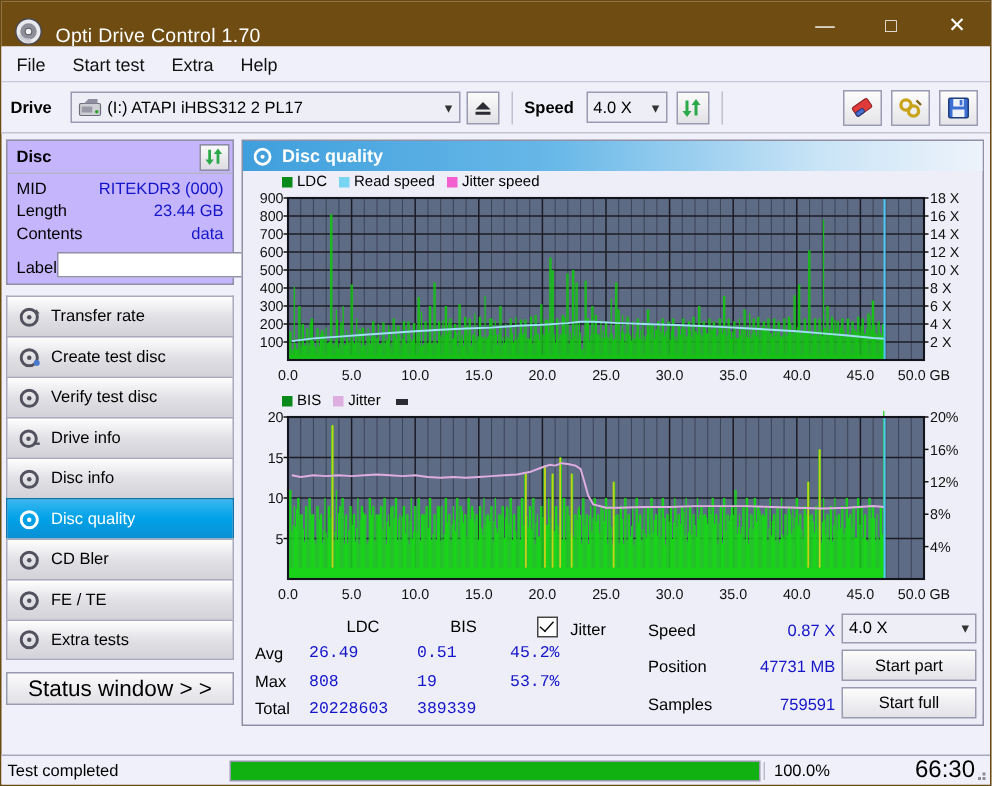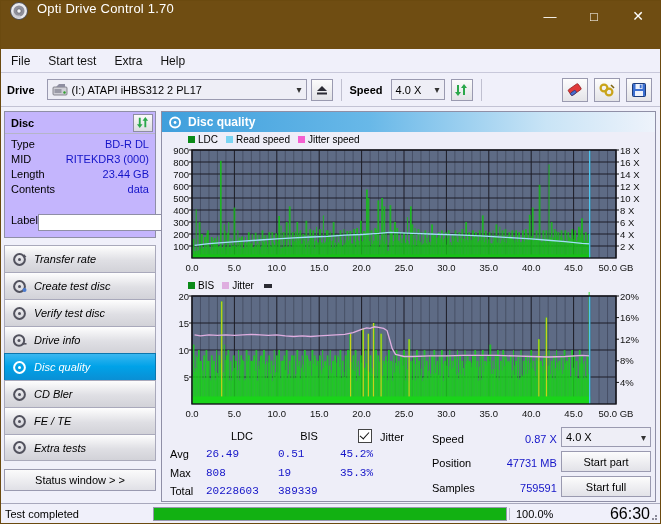--- a/index.html
+++ b/index.html
@@ -6,21 +6,21 @@
   body{
     width:661px;height:524px;overflow:hidden;
     font-family:"Liberation Sans",sans-serif;
     font-size:11px;
     background:#eeeef8;
     -webkit-font-smoothing:antialiased;
   }
   .app{position:relative;width:661px;height:524px;background:#f0f0fa;border:1px solid #6b4a0f;box-sizing:border-box;}
 
   
-  .titlebar{height:48px;background:#6f4d12;display:flex;align-items:flex-start;padding-left:8px;box-sizing:border-box;}
+  .titlebar{height:30px;background:#6f4d12;display:flex;align-items:flex-end;padding-left:8px;box-sizing:border-box;}
   .titlebar .tb-icon{width:20px;height:20px;margin-right:8px;position:relative;flex:none;}
   .titlebar .tb-title{color:#ffffff;font-size:13px;letter-spacing:.2px;white-space:nowrap;}
   .wincontrols{margin-left:auto;display:flex;height:30px;}
   .wincontrols div{width:44px;height:30px;display:flex;align-items:center;justify-content:center;color:#fff;font-size:13px;}
   .wincontrols div.close{font-size:14px;}
 
   
   .menubar{height:24px;background:#f0f0fa;display:flex;align-items:center;padding-left:10px;border-bottom:1px solid #c8c8da;box-sizing:border-box;}
   .menubar span{margin-right:18px;font-size:12px;color:#111;}
 
@@ -49,43 +49,43 @@
   .sidebar{width:158px;flex:none;padding:0;box-sizing:border-box;}
 
   .disc-panel{border:1px solid #8f8fa6;margin:4px 3px 0 3px;background:#c4b5fd;}
   .disc-head{display:flex;align-items:center;height:22px;border-bottom:1px solid #b5b5c8;padding-left:6px;box-sizing:border-box;}
   .disc-head .t{font-weight:bold;font-size:11px;}
   .sync-btn{margin-left:auto;margin-right:2px;width:20px;height:18px;border:1px solid #8d8da2;background:linear-gradient(#fafafa,#dcdce2);display:flex;align-items:center;justify-content:center;box-sizing:border-box;}
   .disc-rows{padding:2px 6px 4px 6px;}
   .drow{display:flex;justify-content:space-between;align-items:center;height:15px;font-size:11px;}
   .drow .k{color:#000;}
   .drow .v{color:#1414c8;}
-  .labelrow{display:flex;align-items:flex-start;margin-top:18px;}
+  .labelrow{display:flex;align-items:flex-end;margin-top:3px;}
   .labelrow .k{width:36px;font-size:11px;}
   .label-input{flex:1;height:17px;border:1px solid #8f8fa6;background:#ffffff;box-sizing:border-box;}
   .cd-btn{width:20px;height:19px;margin-left:3px;border:1px solid #8d8da2;background:linear-gradient(#fafafa,#dcdce2);display:flex;align-items:center;justify-content:center;box-sizing:border-box;}
 
-  .navlist{margin:7px 3px 0 3px;font-style:italic;}
+  .navlist{margin:7px 3px 0 3px;}
   .navitem{
     height:27px;display:flex;align-items:center;padding-left:7px;box-sizing:border-box;
     border:1px solid #a9a9bb;border-bottom:none;
     background:linear-gradient(#fefefe,#dfdfe4 55%,#d2d2d8);
     font-size:11px;color:#000;
   }
   .navitem:last-child{border-bottom:1px solid #a9a9bb;}
   .navitem.sel{
     background:linear-gradient(#3ab7f0,#00a2e8 48%,#0a8fd4);
     color:#ffffff;border-color:#0b76ad;
   }
   .nav-ico{width:16px;height:14px;margin-right:6px;flex:none;display:flex;align-items:center;justify-content:center;}
 
   .status-btn{
     margin:8px 3px 0 3px;height:22px;border:1px solid #9a9ab0;
     background:linear-gradient(#fbfbfb,#e0e0e6);
-    display:flex;align-items:center;justify-content:center;font-size:11px;box-sizing:border-box;
+    display:flex;align-items:center;justify-content:center;font-size:15px;box-sizing:border-box;
   }
 
   
   .content{flex:1;margin:4px 4px 0 2px;border:1px solid #8f8fa6;background:#eeeef8;display:flex;flex-direction:column;box-sizing:border-box;}
   .content-head{
     height:20px;display:flex;align-items:center;padding-left:6px;box-sizing:border-box;
     background:linear-gradient(90deg,#3f9fdc 0%,#68b8e8 42%,#c9e4f6 78%,#eef3fb 100%);
     color:#fff;font-weight:bold;font-size:12px;
   }
   .content-head .ch-ico{width:14px;height:14px;margin-right:6px;display:flex;align-items:center;justify-content:center;}
@@ -223,24 +223,20 @@
           <div class="t">Disc</div>
           <div class="sync-btn">
             <svg width="14" height="13" viewBox="0 0 15 14">
               <path d="M3 2 v7 l-2 0 l3 4 l3 -4 l-2 0 v-7 z" fill="#2aa84a"></path>
               <path d="M11 12 v-7 l2 0 l-3 -4 l-3 4 l2 0 v7 z" fill="#2aa84a"></path>
             </svg>
           </div>
         </div>
         <div class="disc-rows">
           <div class="drow">
-            <span class="k">Type</span>
-            <span class="v">BD-R DL</span>
-          </div>
-          <div class="drow">
             <span class="k">MID</span>
             <span class="v">RITEKDR3 (000)</span>
           </div>
           <div class="drow">
             <span class="k">Length</span>
             <span class="v">23.44 GB</span>
           </div>
           <div class="drow">
             <span class="k">Contents</span>
             <span class="v">data</span>
@@ -291,20 +287,29 @@
         </div>
         <div class="navitem">
           <span class="nav-ico">
             <svg width="14" height="13" viewBox="0 0 14 13">
                 <circle cx="6" cy="6.5" r="5.2" fill="none" stroke="#52525e" stroke-width="2"></circle>
                 <circle cx="6" cy="6.5" r="1.5" fill="#52525e"></circle>
                 <rect x="9.5" y="9" width="4" height="1.6" fill="#52525e"></rect>
               </svg>
           </span>
           <span>Drive info</span>
+        </div>
+        <div class="navitem">
+          <span class="nav-ico">
+            <svg width="14" height="13" viewBox="0 0 14 13">
+                <circle cx="6.5" cy="6.5" r="5.4" fill="none" stroke="#52525e" stroke-width="2"></circle>
+                <circle cx="6.5" cy="6.5" r="1.5" fill="#52525e"></circle>
+              </svg>
+          </span>
+          <span>Disc info</span>
         </div>
         <div class="navitem sel">
           <span class="nav-ico">
             <svg width="14" height="13" viewBox="0 0 14 13">
                 <circle cx="6.5" cy="6.5" r="5.4" fill="none" stroke="#ffffff" stroke-width="2"></circle>
                 <circle cx="6.5" cy="6.5" r="1.5" fill="#ffffff"></circle>
               </svg>
           </span>
           <span>Disc quality</span>
         </div>
@@ -1667,21 +1672,21 @@
           <tr>
             <td style="padding-left:8px">Avg</td>
             <td class="num">26.49</td>
             <td class="num">0.51</td>
             <td class="num">45.2%</td>
           </tr>
           <tr>
             <td style="padding-left:8px">Max</td>
             <td class="num">808</td>
             <td class="num">19</td>
-            <td class="num">35.3%</td>
+            <td class="num">53.7%</td>
           </tr>
           <tr>
             <td style="padding-left:8px">Total</td>
             <td class="num">20228603</td>
             <td class="num">389339</td>
             <td class="num"></td>
           </tr>
         </tbody>
           </table>
 

